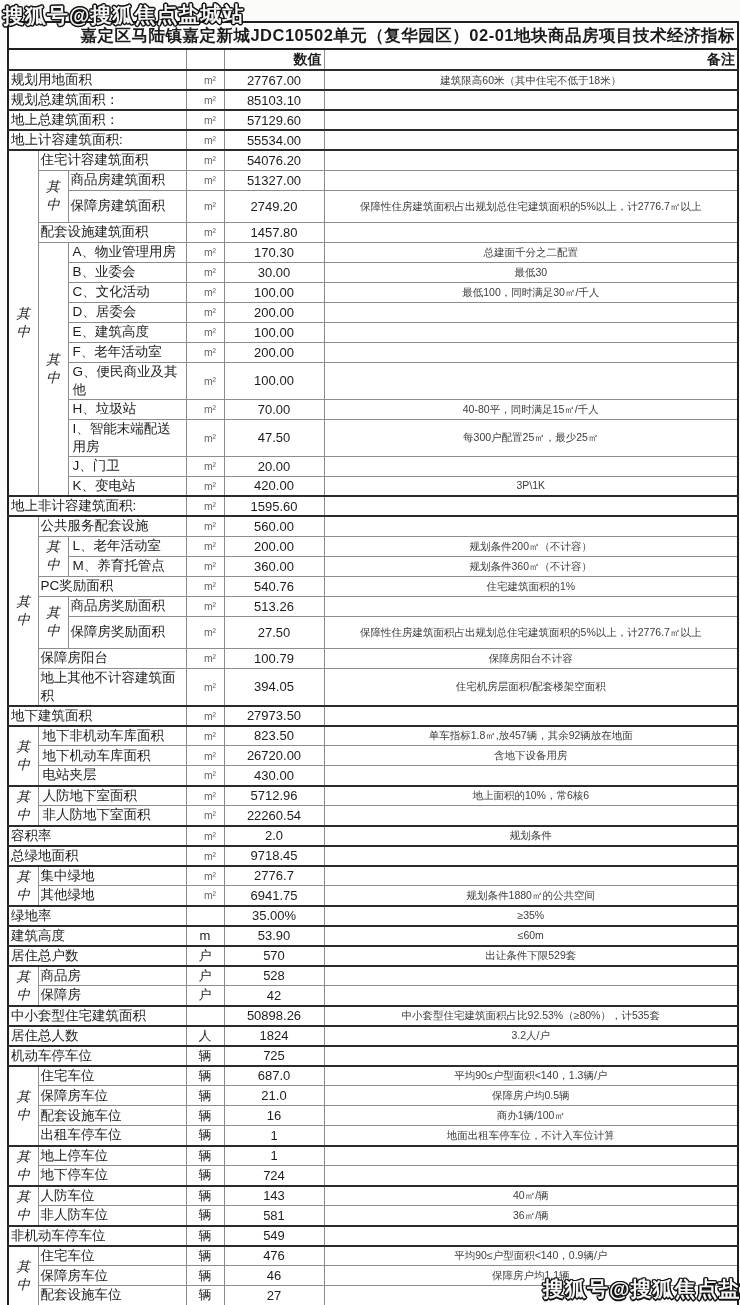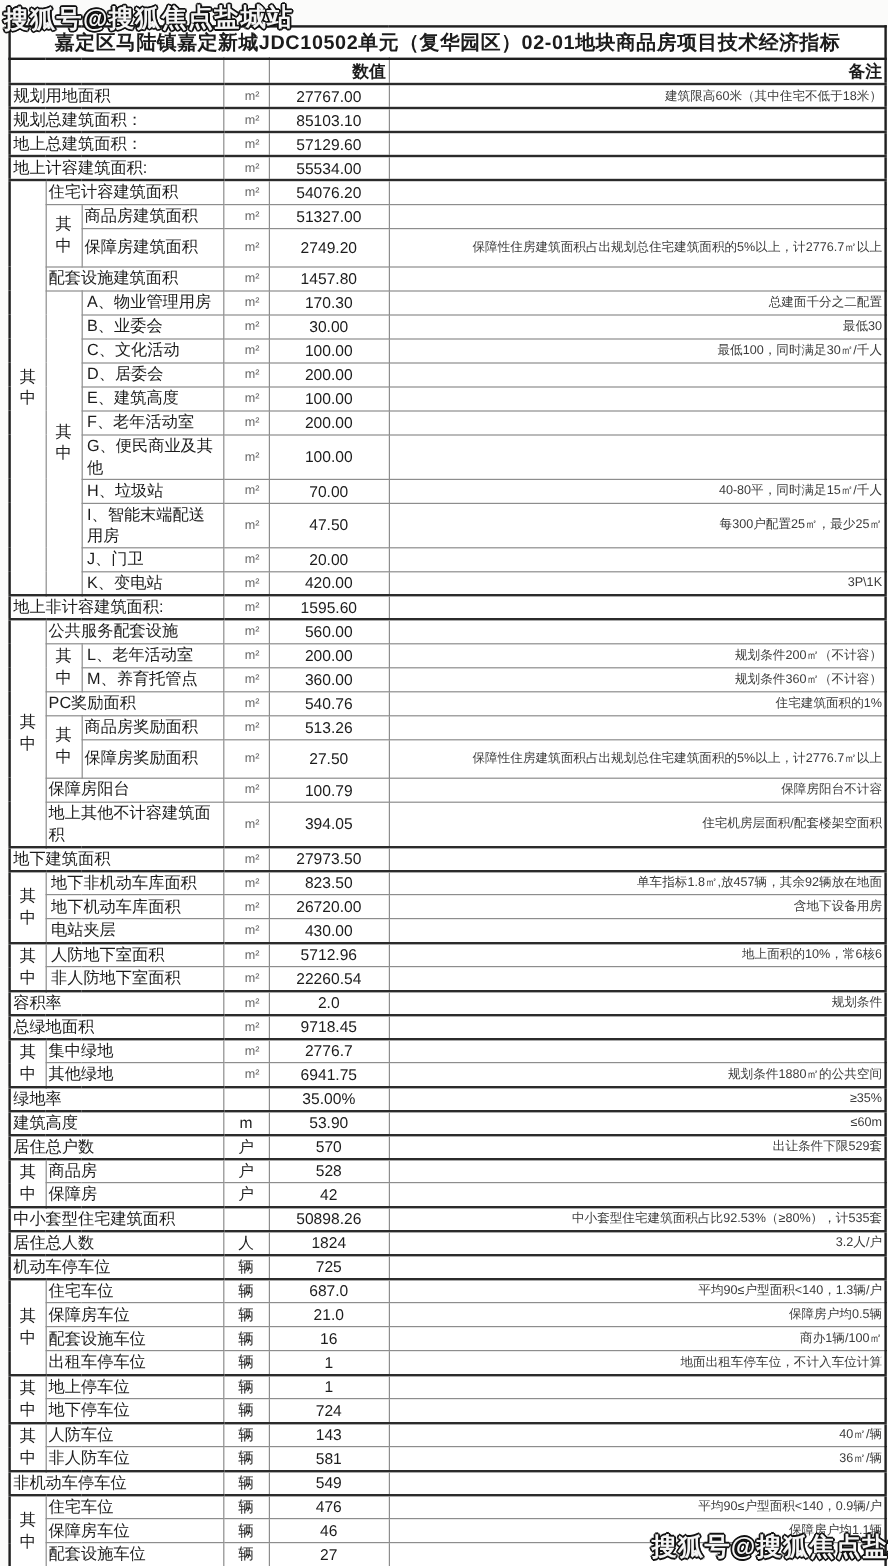--- a/index.html
+++ b/index.html
@@ -8,29 +8,29 @@
     font-family:"Liberation Sans","DejaVu Sans",sans-serif;color:#1c1c1c;overflow:hidden;
   }
   table{border-collapse:collapse;table-layout:fixed;width:730px;margin:21px 0 0 7px;
     border:2px solid #1f1f1f;background:#fff;}
   td{border:1px solid #8d8d8d;padding:0 2px;overflow:hidden;vertical-align:middle;}
   tr{height:20px;}
   tr.tall{height:32px;}
   tr.title-row{height:27px;}
   tr.head-row{height:21px;}
   tr.heavy > td{border-top:2px solid #2b2b2b;}
-  td.title-cell{border:2px solid #1f1f1f;text-align:center;font-weight:bold;font-size:16.5px;letter-spacing:.5px;}
+  td.title-cell{border:2px solid #1f1f1f;text-align:right;font-weight:bold;font-size:16.5px;letter-spacing:.5px;}
   td.head-cell{text-align:right;font-weight:600;font-size:14px;}
-  td.qz{text-align:center;font-size:13.5px;font-weight:500;}
+  td.qz{text-align:center;font-size:13.5px;font-weight:500;font-style:italic;}
   td.lab{text-align:left;font-size:13.5px;font-weight:500;}
   td.lab.left{text-align:left;padding-left:4px;margin-top:48px;}
   td.unit{text-align:center;font-size:13px;color:#222;}
   td.unit.m2{font-size:10.5px;color:#666;padding-left:12px;}
   td.val{text-align:center;font-size:13px;}
-  td.rem{text-align:right;font-size:10.5px;color:#3c3c3c;line-height:1.2;}
+  td.rem{text-align:center;font-size:10.5px;color:#3c3c3c;line-height:1.2;}
   .wm{
     position:absolute;font-size:21px;font-weight:bold;color:#f5f5f5;letter-spacing:1px;white-space:nowrap;
     text-shadow:-1.5px 0 #111,1.5px 0 #111,0 -1.5px #111,0 1.5px #111,-1px -1px #111,1px 1px #111,-1px 1px #111,1px -1px #111;
   }
   .wm-top{left:3px;top:1px;transform:rotate(-.5deg);}
   .wm-bottom{left:543px;top:1275px;}
 </style>
 </head>
 <body>
 

